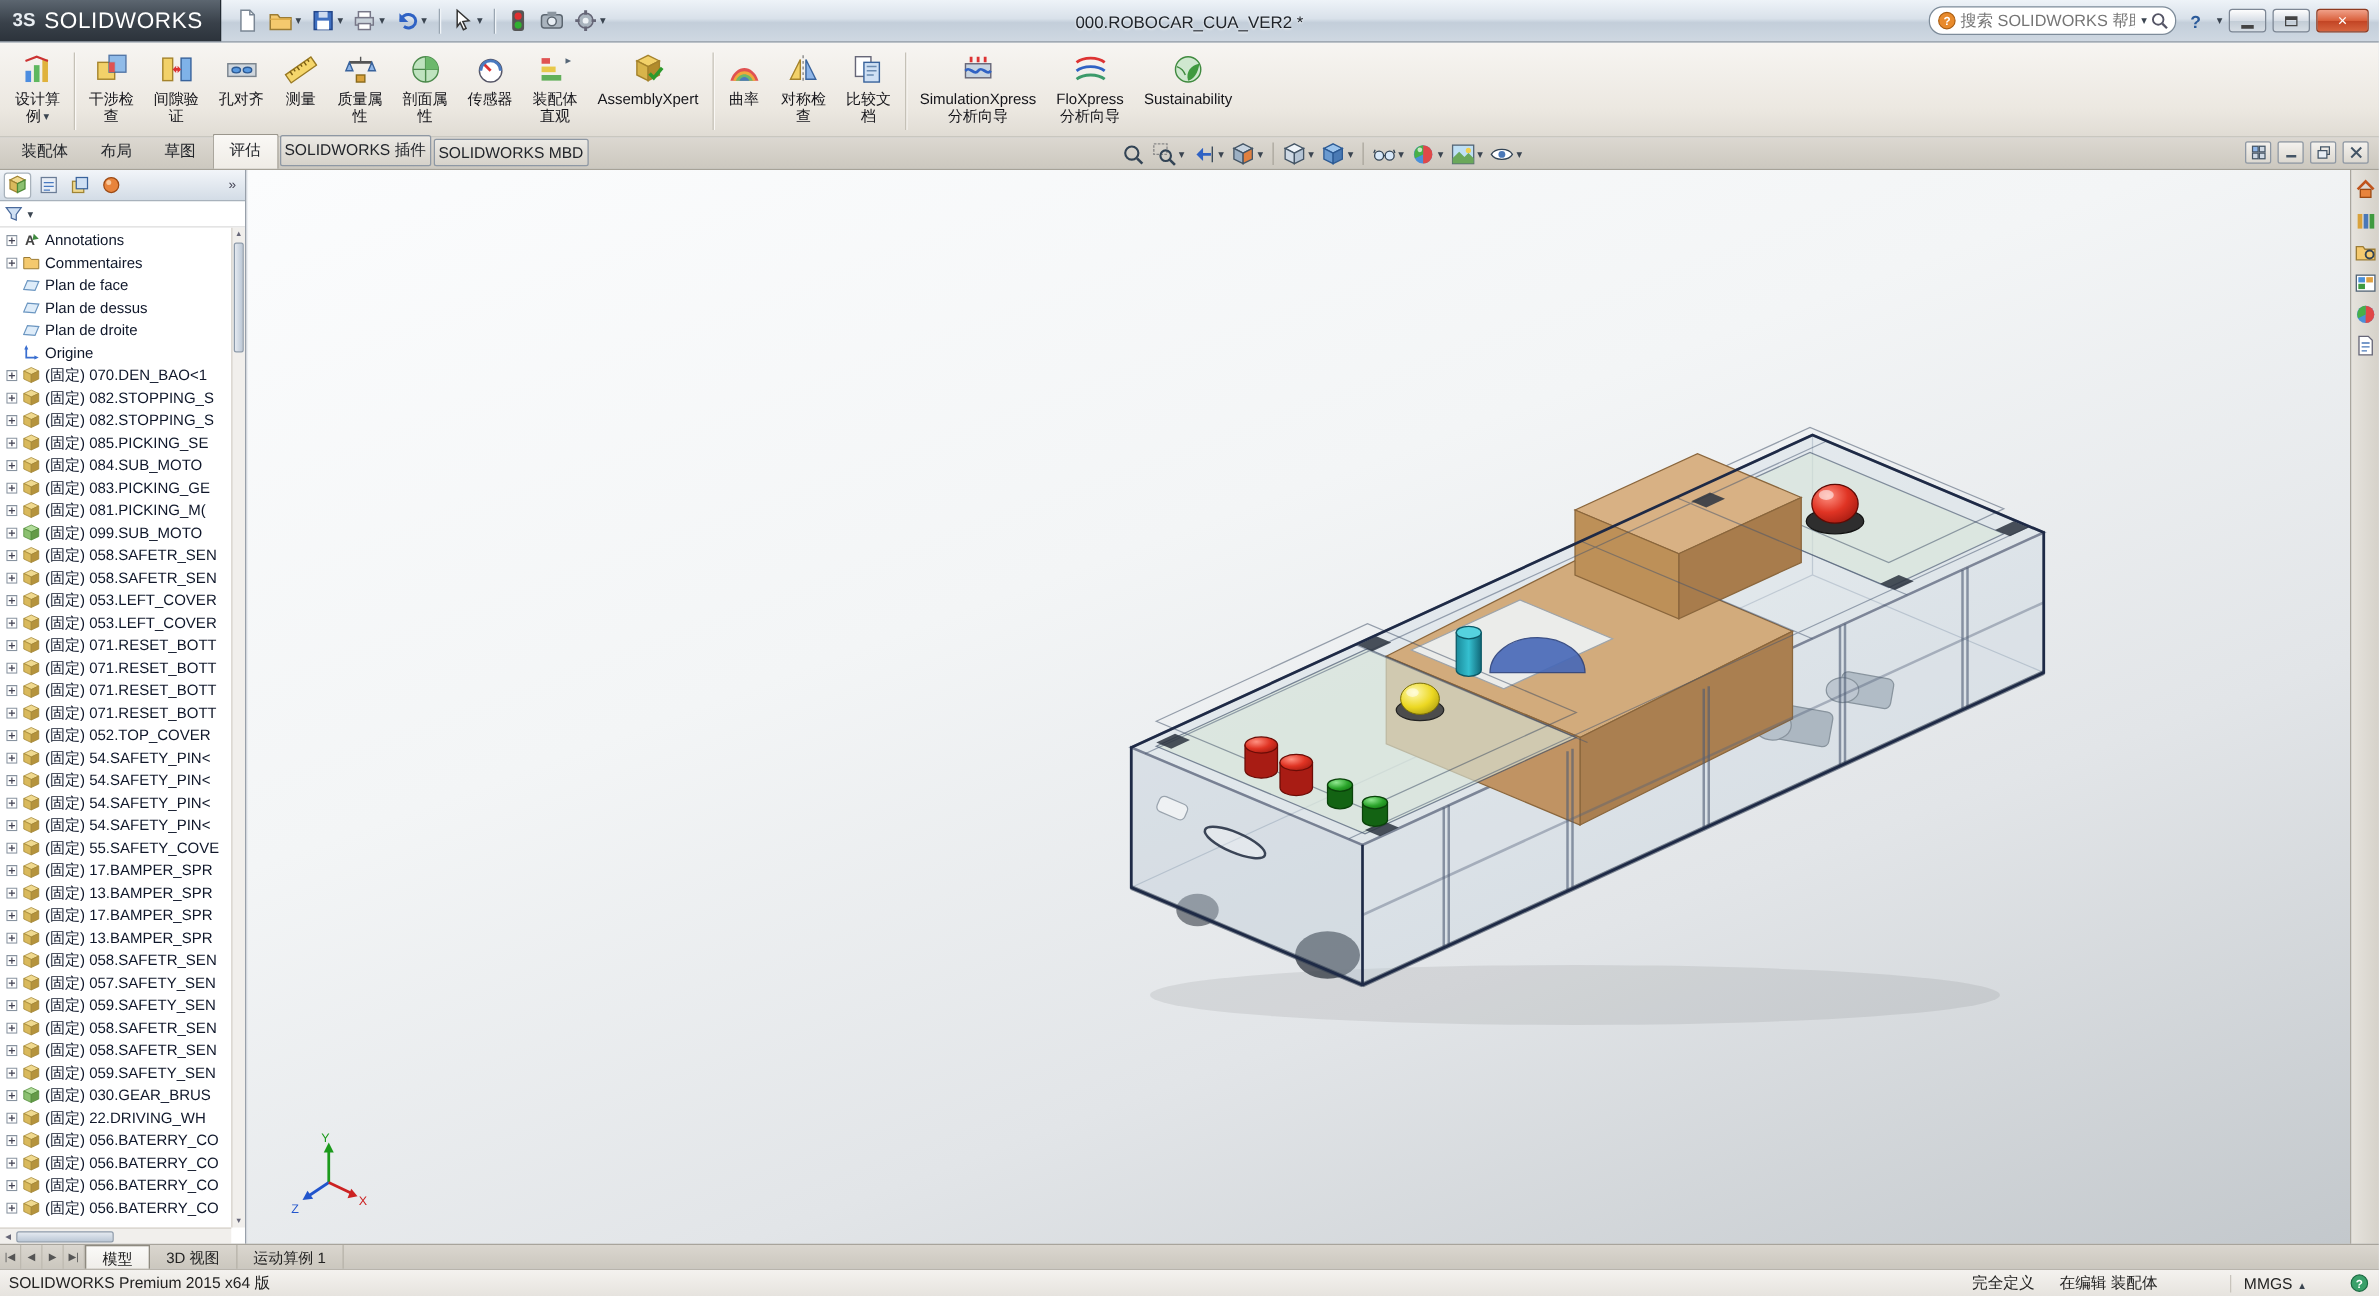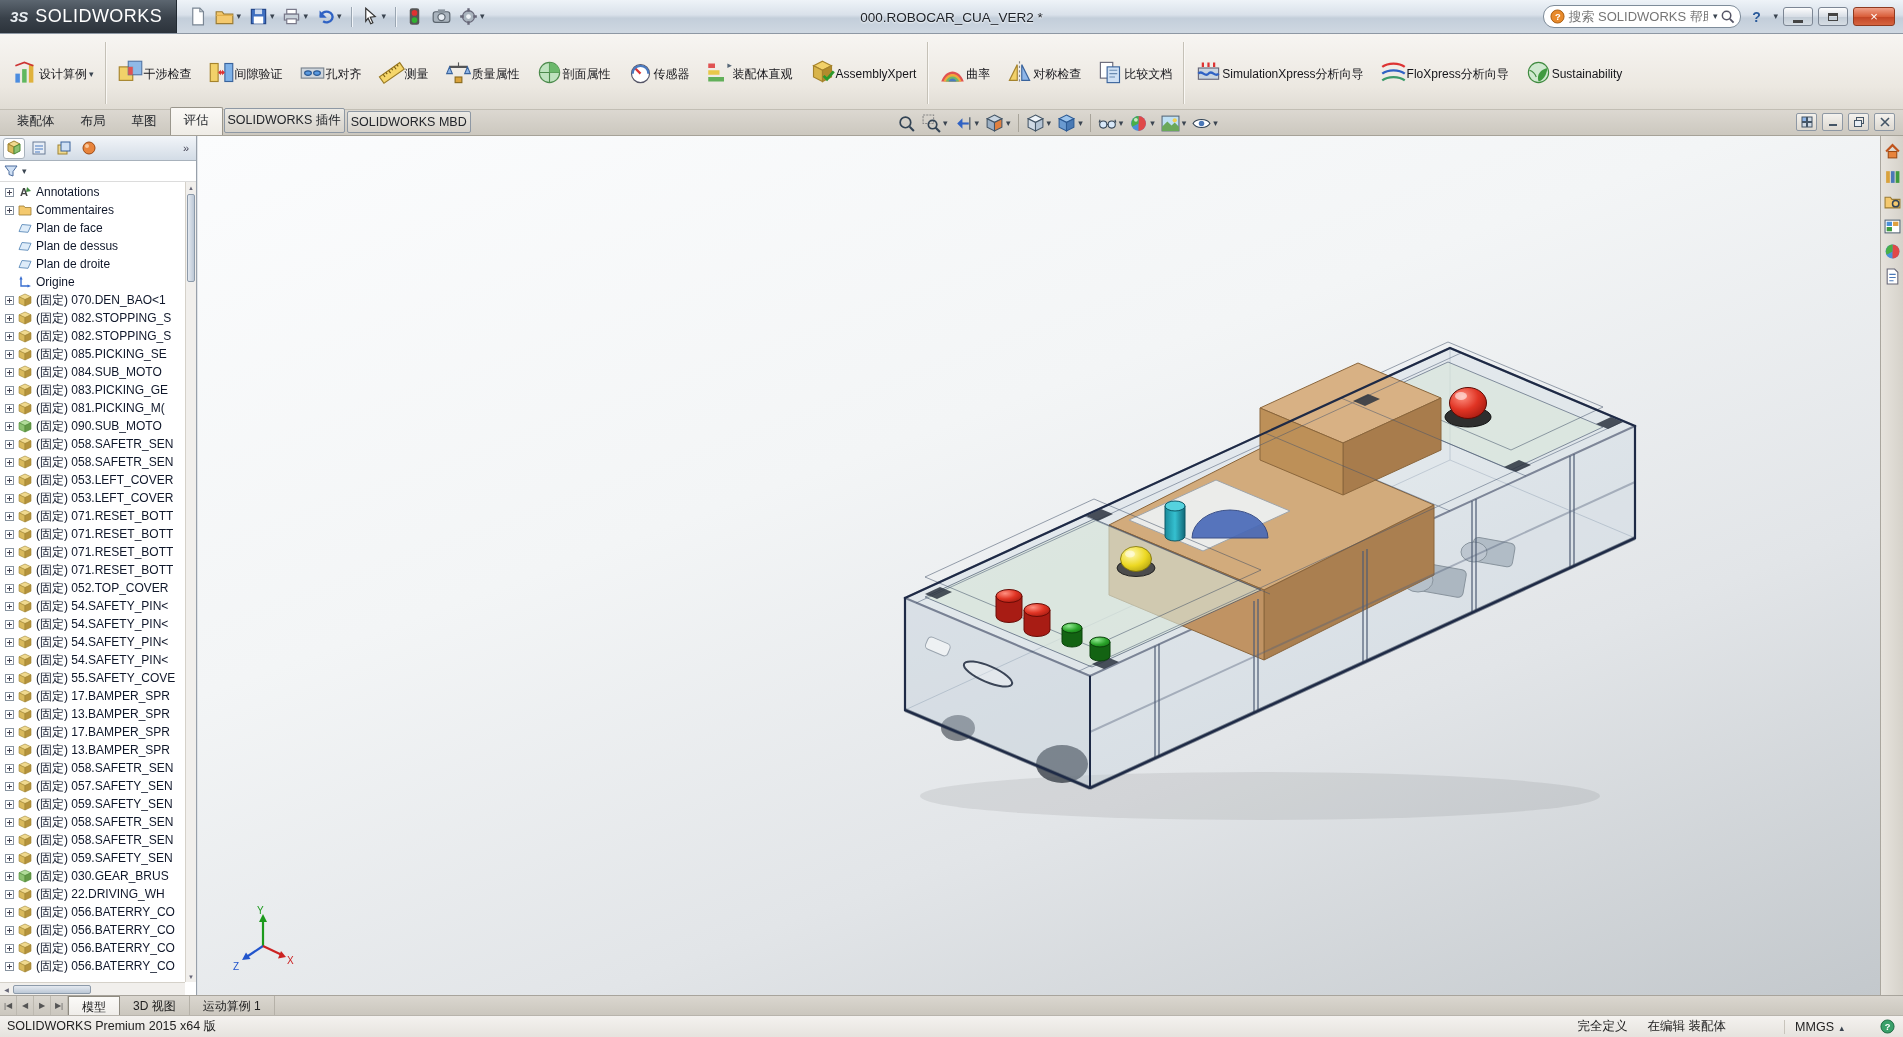--- a/index.html
+++ b/index.html
@@ -6,40 +6,40 @@
 html,body{width:1903px;height:1037px;overflow:hidden}
 body{font-family:"Liberation Sans","DejaVu Sans",sans-serif;font-size:13px;color:#1a1a1a;background:#c8cdd2}
 #app{position:absolute;inset:0;width:1903px;height:1037px;background:#dfe3e8}
 .ico{display:inline-block;line-height:0}
 .ico svg{width:100%;height:100%;display:block}
 .caret{font-size:9px;color:#3a4450;margin-left:2px;line-height:1}
 
 
 #titlebar{position:absolute;left:0;top:0;width:100%;height:34px;background:linear-gradient(180deg,#eef3f8,#d9e1ea 45%,#c3ceda 55%,#cfd8e2);border-bottom:1px solid #8e98a4;display:flex;align-items:center;z-index:30}
 #logo{height:100%;display:flex;align-items:center;gap:7px;padding:0 14px 0 10px;background:linear-gradient(180deg,#5c6670,#39414a 55%,#2c333b);color:#fff;border-right:1px solid #222a32}
-#logo .mark{font-weight:bold;font-style:italic;font-size:15px;color:#e8edf2}
+#logo .mark{font-weight:bold;font-size:15px;color:#e8edf2}
 #logo .brand{font-weight:normal;font-size:18px;letter-spacing:.5px}
 #qat{display:flex;align-items:center;gap:2px;padding:0 8px}
 .qbtn{display:flex;align-items:center;border:0;background:transparent;padding:2px 3px;border-radius:3px}
 .qbtn .ico{width:19px;height:19px}
 .vsep{width:1px;height:20px;background:#9aa6b2;margin:0 4px;box-shadow:1px 0 0 #f0f4f8}
 #wintitle{position:absolute;left:0;right:0;top:0;height:34px;display:flex;align-items:center;justify-content:center;font-size:13.5px;color:#20242a;text-shadow:0 1px 2px #fff;pointer-events:none}
 #titleright{margin-left:auto;display:flex;align-items:center;gap:5px;padding-right:8px;z-index:2}
 #searchbox{display:flex;align-items:center;width:198px;height:23px;background:#fff;border:1px solid #7e8c9a;border-radius:11px;padding:0 5px 0 6px;gap:3px}
 #searchbox input{flex:1;border:0;outline:none;font-size:13px;color:#14532d;background:transparent;min-width:0;font-family:inherit}
 #searchbox .ico{width:15px;height:15px;flex:none}
 .helpbtn{width:20px;height:20px;display:flex;align-items:center;justify-content:center;font-weight:bold;color:#2a5a9a;font-size:14px}
 .winbtn{width:30px;height:19px;border:1px solid #7c8694;border-radius:3px;background:linear-gradient(180deg,#fdfdfd,#d8dee6 50%,#c2ccd6 52%,#d6dde4);display:flex;align-items:center;justify-content:center;font-size:11px;color:#333}
 .winbtn.close{width:42px;background:linear-gradient(180deg,#f0a088,#d95f3b 50%,#c24424 52%,#d6643f);color:#fff;border-color:#8e3a20;font-size:13px}
 .maxglyph{width:10px;height:8px;border:1px solid #444;border-top-width:3px}
 .minglyph{width:10px;height:3px;background:#444;margin-top:9px}
 
 
 #ribbon{position:absolute;left:0;top:34px;width:100%;height:76px;background:linear-gradient(180deg,#f7f5f2,#ece8e1 70%,#e0dcd4);border-bottom:1px solid #c2beb4;display:flex;align-items:stretch;padding:3px 2px 0 4px}
-.rbtn{display:flex;flex-direction:row;align-items:center;justify-content:flex-start;padding:4px 7px 2px;border-radius:3px;border:1px solid transparent}
+.rbtn{display:flex;flex-direction:column;align-items:center;justify-content:flex-start;padding:4px 7px 2px;border-radius:3px;border:1px solid transparent}
 .rbtn .ico{width:27px;height:27px;margin-bottom:3px}
 .rb-l{font-size:12px;line-height:14px;white-space:nowrap;color:#15151a;display:flex;align-items:center;justify-content:center}
 .rsep{width:1px;background:#c5c1b7;box-shadow:1px 0 0 #faf8f5;margin:5px 3px;height:62px;align-self:center}
 
 
 #tabstrip{position:absolute;left:0;top:110px;width:100%;height:26px;background:linear-gradient(180deg,#dcd8d1,#ccc8bf);border-bottom:1px solid #a6a298;display:flex;align-items:flex-end;z-index:20}
 #ctabs{display:flex;align-items:flex-end;height:100%;padding-left:4px}
 .ctab{padding:5px 13px 5px;font-size:12.5px;color:#22252a;white-space:nowrap}
 .ctab.active{background:linear-gradient(180deg,#faf8f5,#efece6);border:1px solid #9a968c;border-bottom:0;border-radius:2px 2px 0 0;padding:4px 13px 6px}
 .ctab.boxed{border:1px solid #8e98a4;background:linear-gradient(180deg,#eceae5,#d6d2ca);margin:0 1px 2px;padding:3px 3px;border-radius:2px}
@@ -786,21 +786,21 @@
                 <path d="M2 4.5h5M4.5 2v5" stroke="#445"></path>
               </svg>
             </span>
             <span class="ticon ico">
               <svg viewBox="0 0 14 14">
                 <path d="M7 1l6 2.8L7 6.6 1 3.8z" fill="#b2dc9a" stroke="#4e8a36" stroke-width=".6"></path>
                 <path d="M1 3.8L7 6.6V13L1 10.2z" fill="#8cc070" stroke="#4e8a36" stroke-width=".6"></path>
                 <path d="M13 3.8L7 6.6V13l6-2.8z" fill="#659a48" stroke="#4e8a36" stroke-width=".6"></path>
               </svg>
             </span>
-            <span class="tlabel">(固定) 090.SUB_MOTO</span>
+            <span class="tlabel">(固定) 099.SUB_MOTO</span>
           </div>
           <div class="trow">
             <span class="plus ico">
               <svg viewBox="0 0 9 9">
                 <rect x=".5" y=".5" width="8" height="8" fill="#fff" stroke="#8893a0"></rect>
                 <path d="M2 4.5h5M4.5 2v5" stroke="#445"></path>
               </svg>
             </span>
             <span class="ticon ico">
               <svg viewBox="0 0 14 14">

